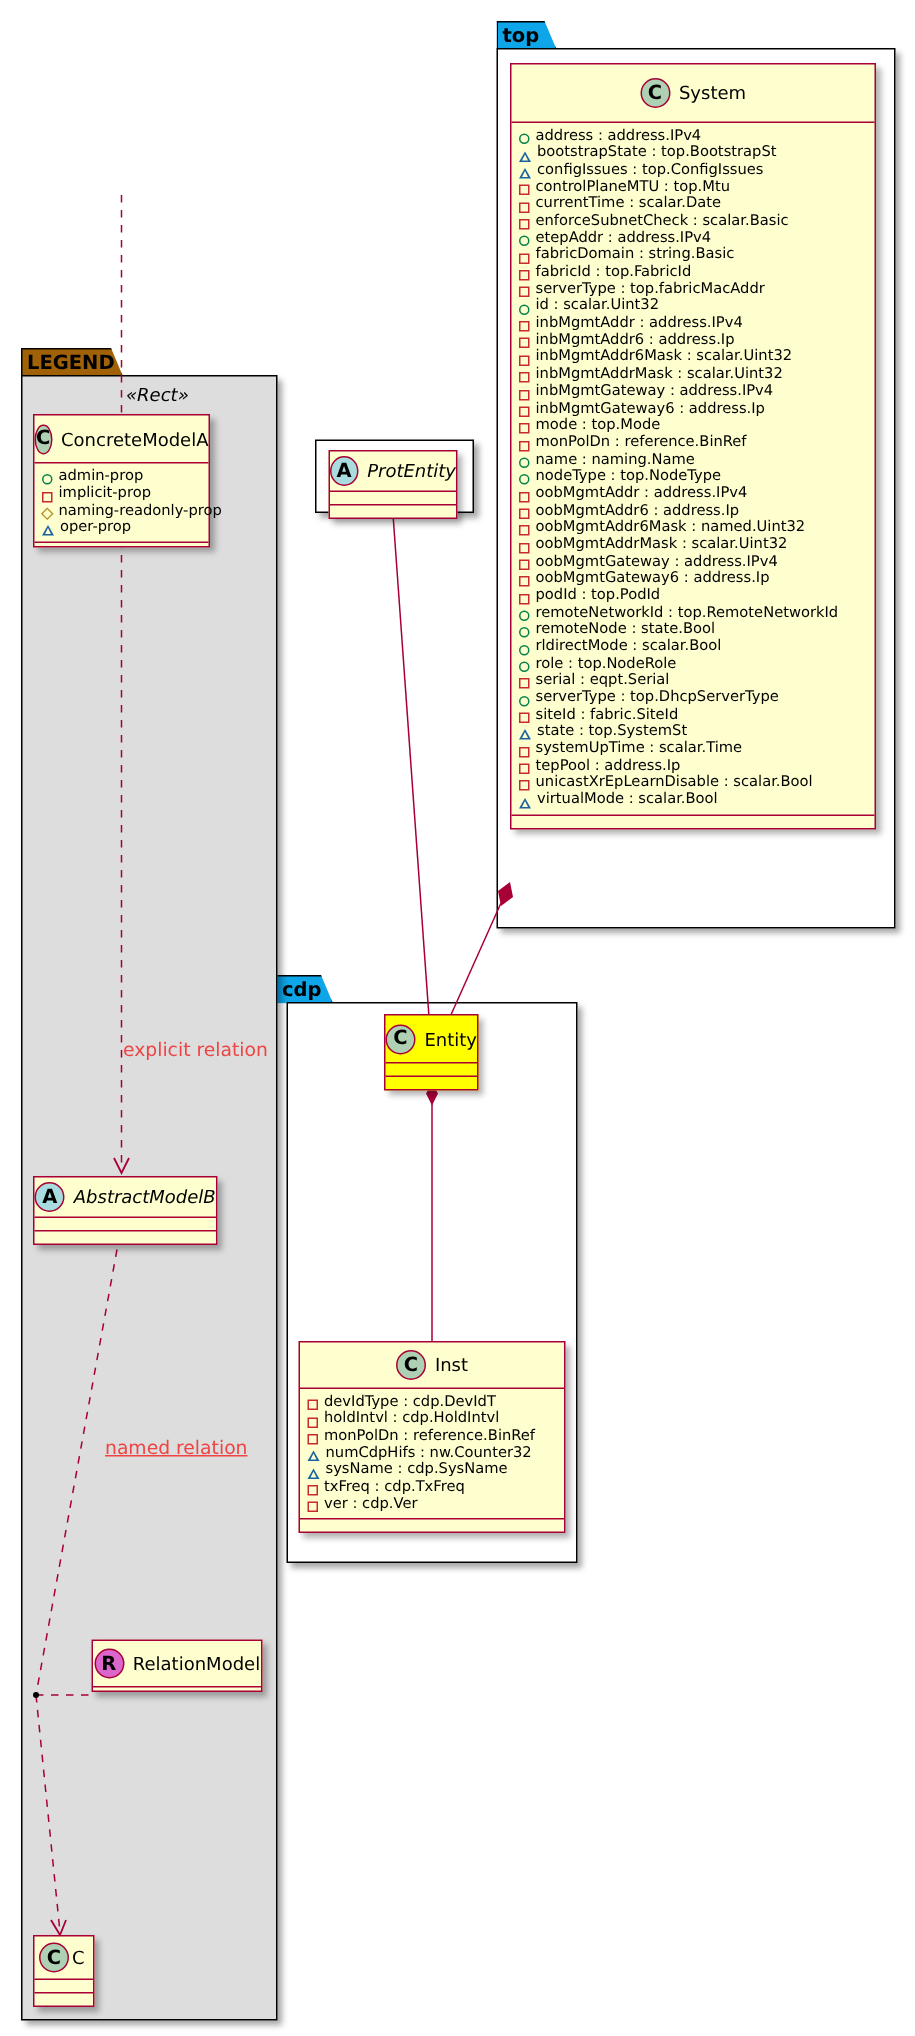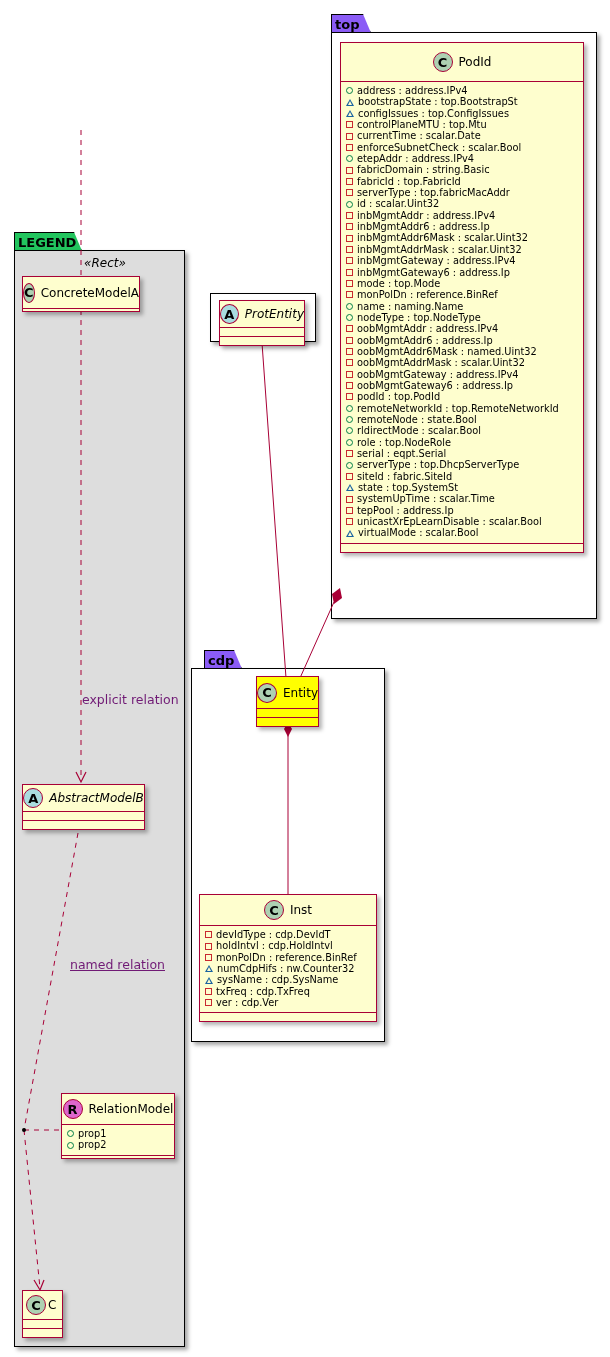--- a/index.html
+++ b/index.html
@@ -5,61 +5,61 @@
   html, body { margin: 0; padding: 0; background: #ffffff; }
   body { width: 610px; height: 1357px; position: relative; overflow: hidden;
          font-family: "DejaVu Sans", sans-serif; }
   .pkg { position: absolute; border: 1.5px solid #000; background: #fff;
          box-shadow: 3px 3px 4px rgba(0,0,0,0.35); }
   .pkg.legend { background: #dddddd; }
   .pkg-tab { position: absolute; height: 19px; border: 1.5px solid #000; border-bottom: none;
              background: inherit; font-weight: bold; font-size: 13px; line-height: 19px;
              padding: 0 10px 0 3px; box-sizing: border-box;
              clip-path: polygon(0 0, calc(100% - 8px) 0, 100% 100%, 0 100%); }
-  .pkg-tab.gray { background: #22c55e; }
-  .pkg-tab.white { background: #8b5cf6; }
+  .pkg-tab.gray { background: #a16207; }
+  .pkg-tab.white { background: #0ea5e9; }
   .cls { position: absolute; background: #fefece; border: 1.5px solid #a80036;
          box-shadow: 3px 3px 4px rgba(0,0,0,0.3); box-sizing: border-box; }
   .cls.yellow { background: #ffff00; }
   .cls-head { display: flex; align-items: center; justify-content: center;
               font-size: 12px; color: #000; border-bottom: 1.5px solid #a80036; }
   .cls-head .name.italic { font-style: italic; }
   .badge { width: 20px; height: 20px; border-radius: 50%; border: 1.2px solid #a80036;
            display: inline-flex; align-items: center; justify-content: center;
            font-weight: bold; font-size: 13px; margin-right: 6px; box-sizing: border-box; }
   .badge.c { background: #add1b2; }
   .badge.a { background: #a9dcdf; }
   .badge.r { background: #dd66cc; }
   .attrs { font-size: 9.8px; line-height: 11.35px; padding: 3px 0 4px 5px; color: #000;
            border-bottom: 1.5px solid #a80036; }
-  .attr { display: flex; align-items: center; white-space: nowrap; }
+  .attr { display: flex; align-items: flex-end; white-space: nowrap; }
   .vis { width: 7px; height: 7px; display: inline-block; margin-right: 4px; box-sizing: border-box; flex: none; }
   .vis.public { border: 1.2px solid #038048; border-radius: 50%; }
   .vis.private { border: 1.2px solid #c82930; }
   .vis.protected { width: 0; height: 0; border-left: 4px solid transparent; border-right: 4px solid transparent;
                    border-bottom: 7px solid #1963a0; position: relative; }
   .vis.protected::after { content: ""; position: absolute; left: -2.5px; top: 2px; border-left: 2.5px solid transparent;
                    border-right: 2.5px solid transparent; border-bottom: 4px solid #fefece; }
   .vis.package { border: 1.2px solid #b38d22; transform: rotate(45deg) scale(0.85); }
   .empty-sec { height: 8px; border-bottom: 1.5px solid #a80036; }
   .empty-sec:last-child { border-bottom: none; }
   .stereo { position: absolute; font-style: italic; font-size: 12px; }
-  .label { position: absolute; font-size: 12.5px; color: #701a75; }
+  .label { position: absolute; font-size: 12.5px; color: #ef4444; }
   svg.links { position: absolute; left: 0; top: 0; }
 </style>
 </head>
 <body>
 
 <div class="pkg-tab white" style="left:331px;top:14px;width:40px;">top</div>
 <div class="pkg" style="left:331px;top:32px;width:264px;height:585px;"></div>
 
 <div class="pkg-tab white" style="left:210px;top:275px;width:30px;margin-top:22px;">l2</div>
 <div class="pkg" style="left:210px;top:293px;width:104px;height:47px;"></div>
 
-<div class="pkg-tab white" style="left:204px;top:650px;width:38px;">cdp</div>
+<div class="pkg-tab white" style="left:184px;top:650px;width:38px;">cdp</div>
 <div class="pkg" style="left:191px;top:668px;width:192px;height:372px;"></div>
 
 <div class="pkg-tab gray" style="left:14px;top:232px;width:68px;">LEGEND</div>
 <div class="pkg legend" style="left:14px;top:250px;width:169px;height:1095px;"></div>
 <div class="stereo" style="left:84px;top:256px;">«Rect»</div>
 
 <svg class="links" width="610" height="1357">
 
   <line x1="286" y1="678" x2="262" y2="343" stroke="#a80036" stroke-width="1"></line>
   <polygon points="262,327 255,345 269,345" fill="#ffffff" stroke="#a80036" stroke-width="1"></polygon>
@@ -79,21 +79,21 @@
   <line x1="24" y1="1130" x2="60" y2="1130" stroke="#a80036" stroke-width="1" stroke-dasharray="5,5"></line>
   <circle cx="24" cy="1130" r="2" fill="#000"></circle>
 </svg>
 
 <div class="label" style="left:82px;top:692px;">explicit relation</div>
 <div class="label" style="left:70px;top:957px;text-decoration:underline;">named relation</div>
 
 <div class="cls" style="left:340px;top:42px;width:244px;">
   <div class="cls-head" style="height:38px;">
     <span class="badge c">C</span>
-    <span class="name">PodId</span>
+    <span class="name">System</span>
   </div>
   <div class="attrs" id="attrs-system">
       <div class="attr">
         <span class="vis public"></span>
         <span>address : address.IPv4</span>
       </div>
       <div class="attr">
         <span class="vis protected"></span>
         <span>bootstrapState : top.BootstrapSt</span>
       </div>
@@ -104,21 +104,21 @@
       <div class="attr">
         <span class="vis private"></span>
         <span>controlPlaneMTU : top.Mtu</span>
       </div>
       <div class="attr">
         <span class="vis private"></span>
         <span>currentTime : scalar.Date</span>
       </div>
       <div class="attr">
         <span class="vis private"></span>
-        <span>enforceSubnetCheck : scalar.Bool</span>
+        <span>enforceSubnetCheck : scalar.Basic</span>
       </div>
       <div class="attr">
         <span class="vis public"></span>
         <span>etepAddr : address.IPv4</span>
       </div>
       <div class="attr">
         <span class="vis private"></span>
         <span>fabricDomain : string.Basic</span>
       </div>
       <div class="attr">
@@ -307,47 +307,55 @@
       </div>
     </div>
   <div class="empty-sec"></div>
 </div>
 
 <div class="cls" style="left:22px;top:276px;width:118px;">
   <div class="cls-head" style="height:31px;">
     <span class="badge c">C</span>
     <span class="name">ConcreteModelA</span>
   </div>
+  <div class="attrs" id="attrs-concreteModelA">
+      <div class="attr">
+        <span class="vis public"></span>
+        <span>admin-prop</span>
+      </div>
+      <div class="attr">
+        <span class="vis private"></span>
+        <span>implicit-prop</span>
+      </div>
+      <div class="attr">
+        <span class="vis package"></span>
+        <span>naming-readonly-prop</span>
+      </div>
+      <div class="attr">
+        <span class="vis protected"></span>
+        <span>oper-prop</span>
+      </div>
+    </div>
   <div class="empty-sec" style="height:2px;"></div>
 </div>
 
 <div class="cls" style="left:22px;top:784px;width:123px;">
   <div class="cls-head" style="height:26px;">
     <span class="badge a">A</span>
     <span class="name italic">AbstractModelB</span>
   </div>
   <div class="empty-sec"></div>
   <div class="empty-sec"></div>
 </div>
 
 <div class="cls" style="left:61px;top:1093px;width:114px;">
   <div class="cls-head" style="height:30px;">
     <span class="badge r">R</span>
     <span class="name">RelationModel</span>
   </div>
-  <div class="attrs" id="attrs-relationModel">
-      <div class="attr">
-        <span class="vis public"></span>
-        <span>prop1</span>
-      </div>
-      <div class="attr">
-        <span class="vis public"></span>
-        <span>prop2</span>
-      </div>
-    </div>
   <div class="empty-sec" style="height:2px;"></div>
 </div>
 
 <div class="cls" style="left:22px;top:1290px;width:41px;">
   <div class="cls-head" style="height:28px;justify-content:flex-start;padding-left:3px;">
     <span class="badge c" style="margin-right:2px;">C</span>
     <span class="name">C</span>
   </div>
   <div class="empty-sec"></div>
   <div class="empty-sec"></div>

